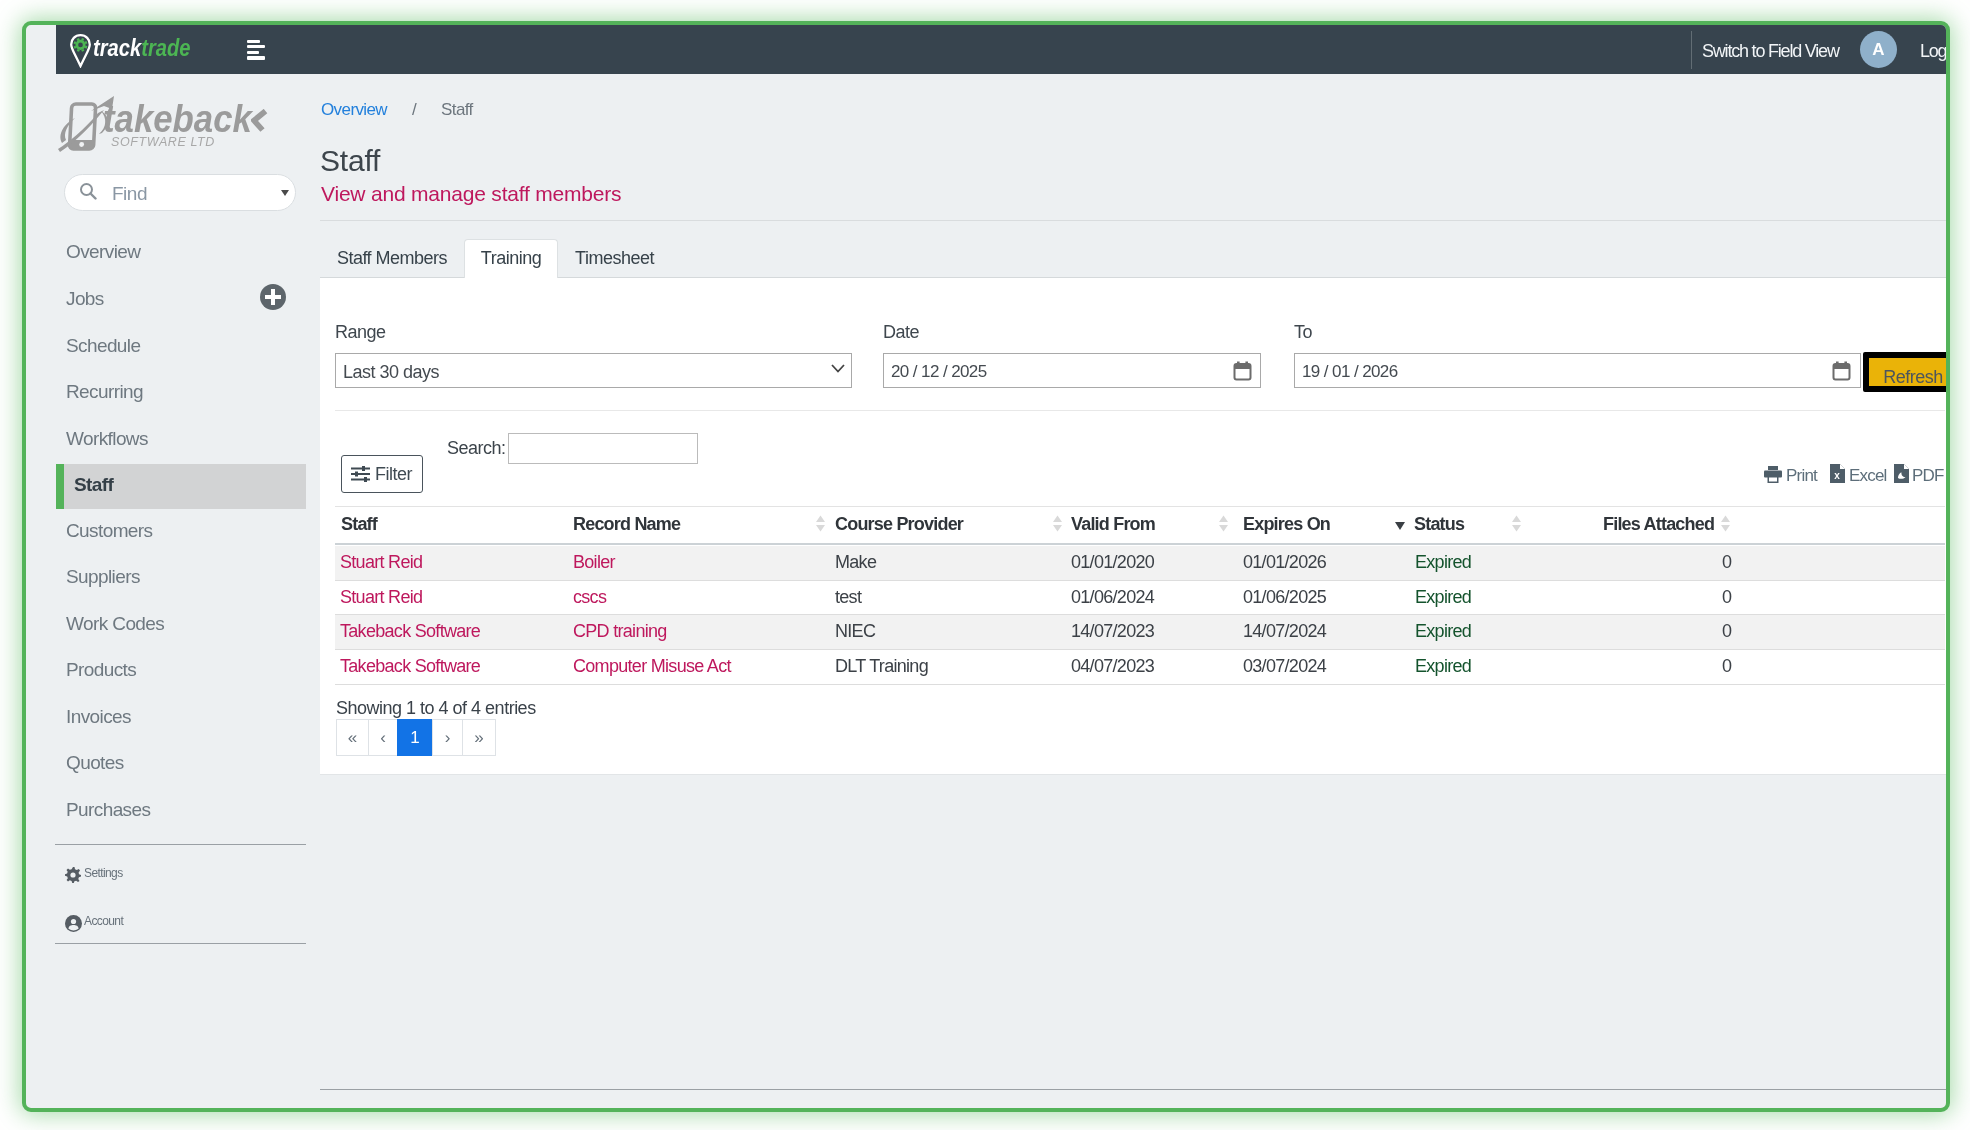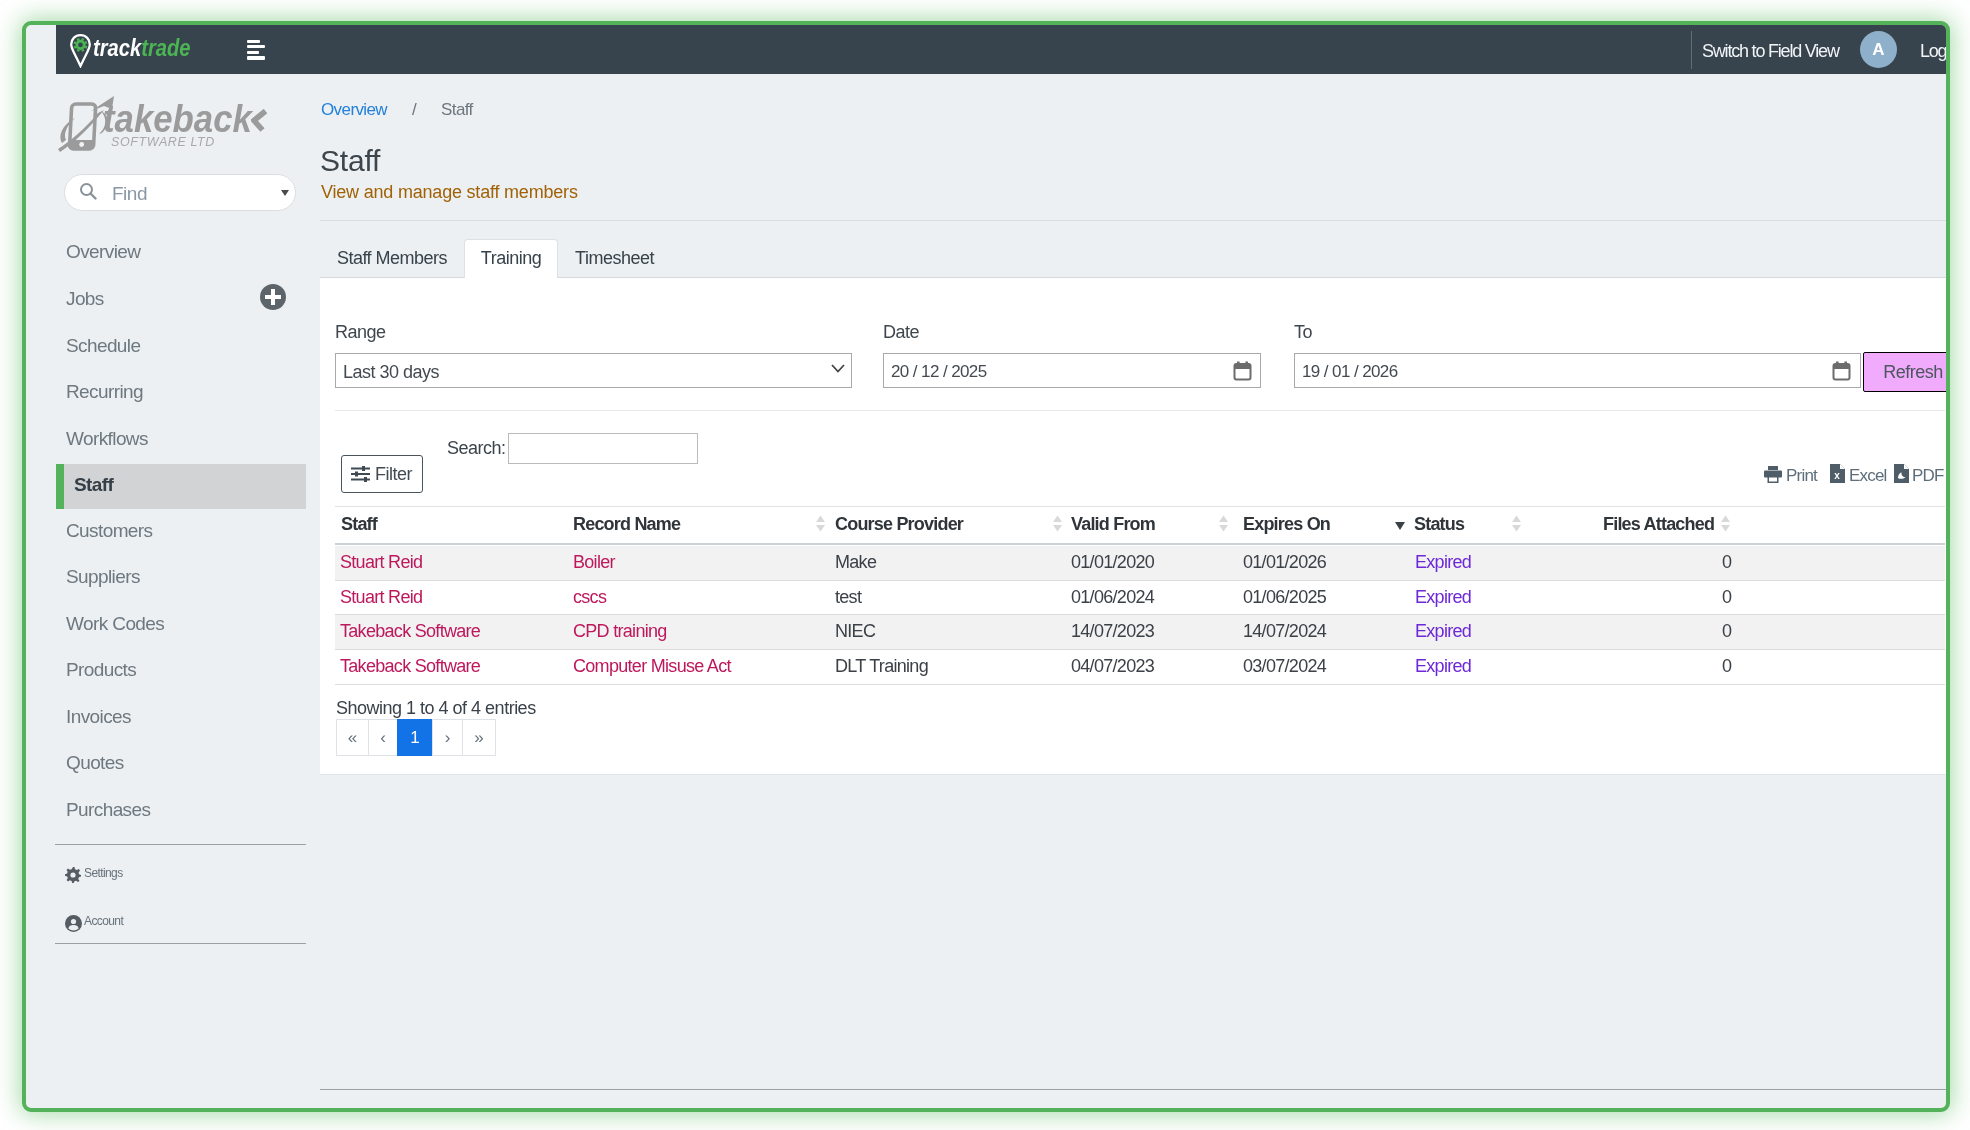--- a/index.html
+++ b/index.html
@@ -31,48 +31,48 @@
 #staff-txt { position:absolute; left:44px; top:474px; font-size:19px; letter-spacing:-0.6px; font-weight:bold; color:#343f47; }
 #plus-circle { position:absolute; left:230px; top:284px; width:26px; height:26px; border-radius:50%; background:#5d656b; }
 #plus-circle:before { content:""; position:absolute; left:5px; top:11px; width:16px; height:4px; background:#fff; }
 #plus-circle:after { content:""; position:absolute; left:11px; top:5px; width:4px; height:16px; background:#fff; }
 .sb-div { position:absolute; left:25px; width:251px; height:1px; background:#9aa0a5; }
 .sb-small { position:absolute; left:54px; font-size:12px; letter-spacing:-0.6px; color:#67717a; }
 
 #crumb { position:absolute; left:291px; top:100px; font-size:17px; letter-spacing:-0.6px; color:#6d767e; }
 #crumb a { color:#2380dc; text-decoration:none; }
 #h1 { position:absolute; left:290px; top:144px; font-size:30px; letter-spacing:-0.2px; color:#3d454c; }
-#subtitle { position:absolute; left:291px; top:182px; font-size:18px; letter-spacing:-0.2px; color:#a16207; }
+#subtitle { position:absolute; left:291px; top:182px; font-size:21px; letter-spacing:-0.2px; color:#be185d; }
 #hr1 { position:absolute; left:290px; top:220px; width:1640px; height:1px; background:#d9dcde; }
 
 .tab { position:absolute; top:239px; height:39px; font-size:18px; letter-spacing:-0.5px; color:#37424a; text-align:center; line-height:39px; }
 #tabline { position:absolute; left:290px; top:277px; width:1640px; height:1px; background:#d5d9db; }
 #tab-active { position:absolute; left:434px; top:239px; width:94px; height:43px; background:#fff; border:1px solid #dde1e3; border-bottom:none; border-radius:4px 4px 0 0; }
 #panel { position:absolute; left:290px; top:278px; width:1640px; height:497px; background:#fff; border-bottom:1px solid #e2e5e7; }
 
 .flabel { position:absolute; top:322px; font-size:18px; letter-spacing:-0.5px; color:#3f474e; }
 .finput { position:absolute; top:353px; height:35px; background:#fff; border:1px solid #a9a9a9; font-size:19px; color:#444; }
 .ftext { position:absolute; top:362px; font-size:18px; letter-spacing:-0.5px; color:#444a50; }
-#refresh { position:absolute; left:1833px; top:352px; width:100px; height:40px; border:1px solid #000000; background:#f0abfc; color:#4d565e; font-size:18px; letter-spacing:-0.5px; text-align:center; line-height:38px; border-radius:2px; }
+#refresh { position:absolute; left:1833px; top:352px; width:100px; height:40px; border:6px solid #000000; background:#eab308; color:#4d565e; font-size:18px; letter-spacing:-0.5px; text-align:center; line-height:38px; border-radius:2px; }
 #hr2 { position:absolute; left:305px; top:410px; width:1610px; height:1px; background:#e8e8e8; }
 #searchlbl { position:absolute; left:417px; top:438px; font-size:18px; letter-spacing:-0.5px; color:#3c444b; }
 #searchbox { position:absolute; left:478px; top:433px; width:190px; height:31px; border:1px solid #bbb; background:#fff; }
 #filterbtn { position:absolute; left:311px; top:455px; width:82px; height:38px; border:1px solid #4a545c; border-radius:3px; background:#fff; }
 #filtertxt { position:absolute; left:345px; top:464px; font-size:18px; letter-spacing:-0.5px; color:#3f4a52; }
 .explink { position:absolute; top:466px; font-size:17px; letter-spacing:-0.8px; color:#5d6e7a; }
 
 #thead-top { position:absolute; left:305px; top:506px; width:1610px; height:1px; background:#e3e3e3; }
 .th { position:absolute; top:514px; font-size:18px; letter-spacing:-0.8px; font-weight:bold; color:#30353a; }
 #thead-bot { position:absolute; left:305px; top:543px; width:1610px; height:2px; background:#ccd2d6; }
 .rowbg { position:absolute; left:305px; width:1610px; height:34px; }
 .stripe { background:#f2f2f2; }
 .rowline { position:absolute; left:305px; width:1610px; height:1px; background:#ddd; }
 .td { position:absolute; font-size:18px; letter-spacing:-0.7px; color:#3c4147; }
 .td a { color:#be185d; text-decoration:none; }
-.red { color:#6d28d9; }
+.red { color:#14532d; }
 #showing { position:absolute; left:306px; top:698px; font-size:18px; letter-spacing:-0.5px; color:#3a424a; }
 .pgc { position:absolute; top:719px; height:37px; border:1px solid #dee2e6; background:#fff; color:#65707a; font-size:17px; text-align:center; line-height:35px; }
 #pg1 { background:#1273e6; color:#fff; border-color:#1273e6; }
 
 #footline { position:absolute; left:290px; top:1089px; width:1640px; height:1px; background:#9aa0a4; }
 #scrollthumb { position:absolute; left:1940px; top:40px; width:3px; height:1012px; background:#8f9496; border-radius:2px; }
 </style>
 </head>
 <body>
 <div id="wrap">

